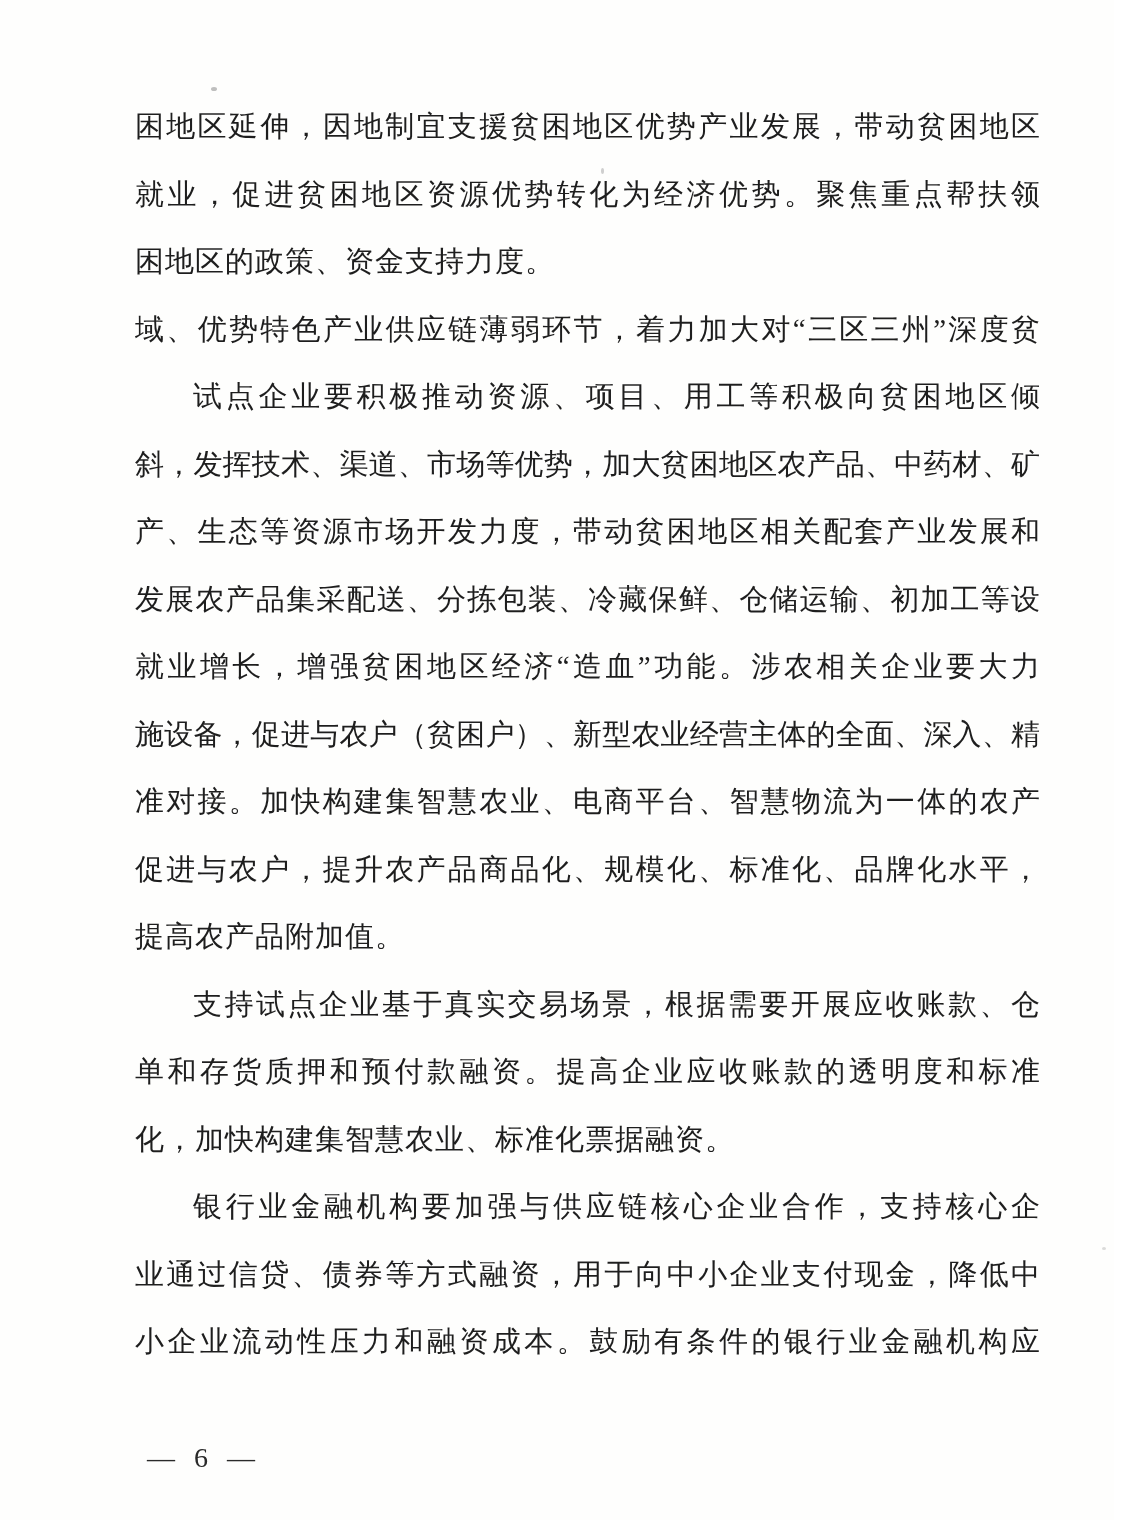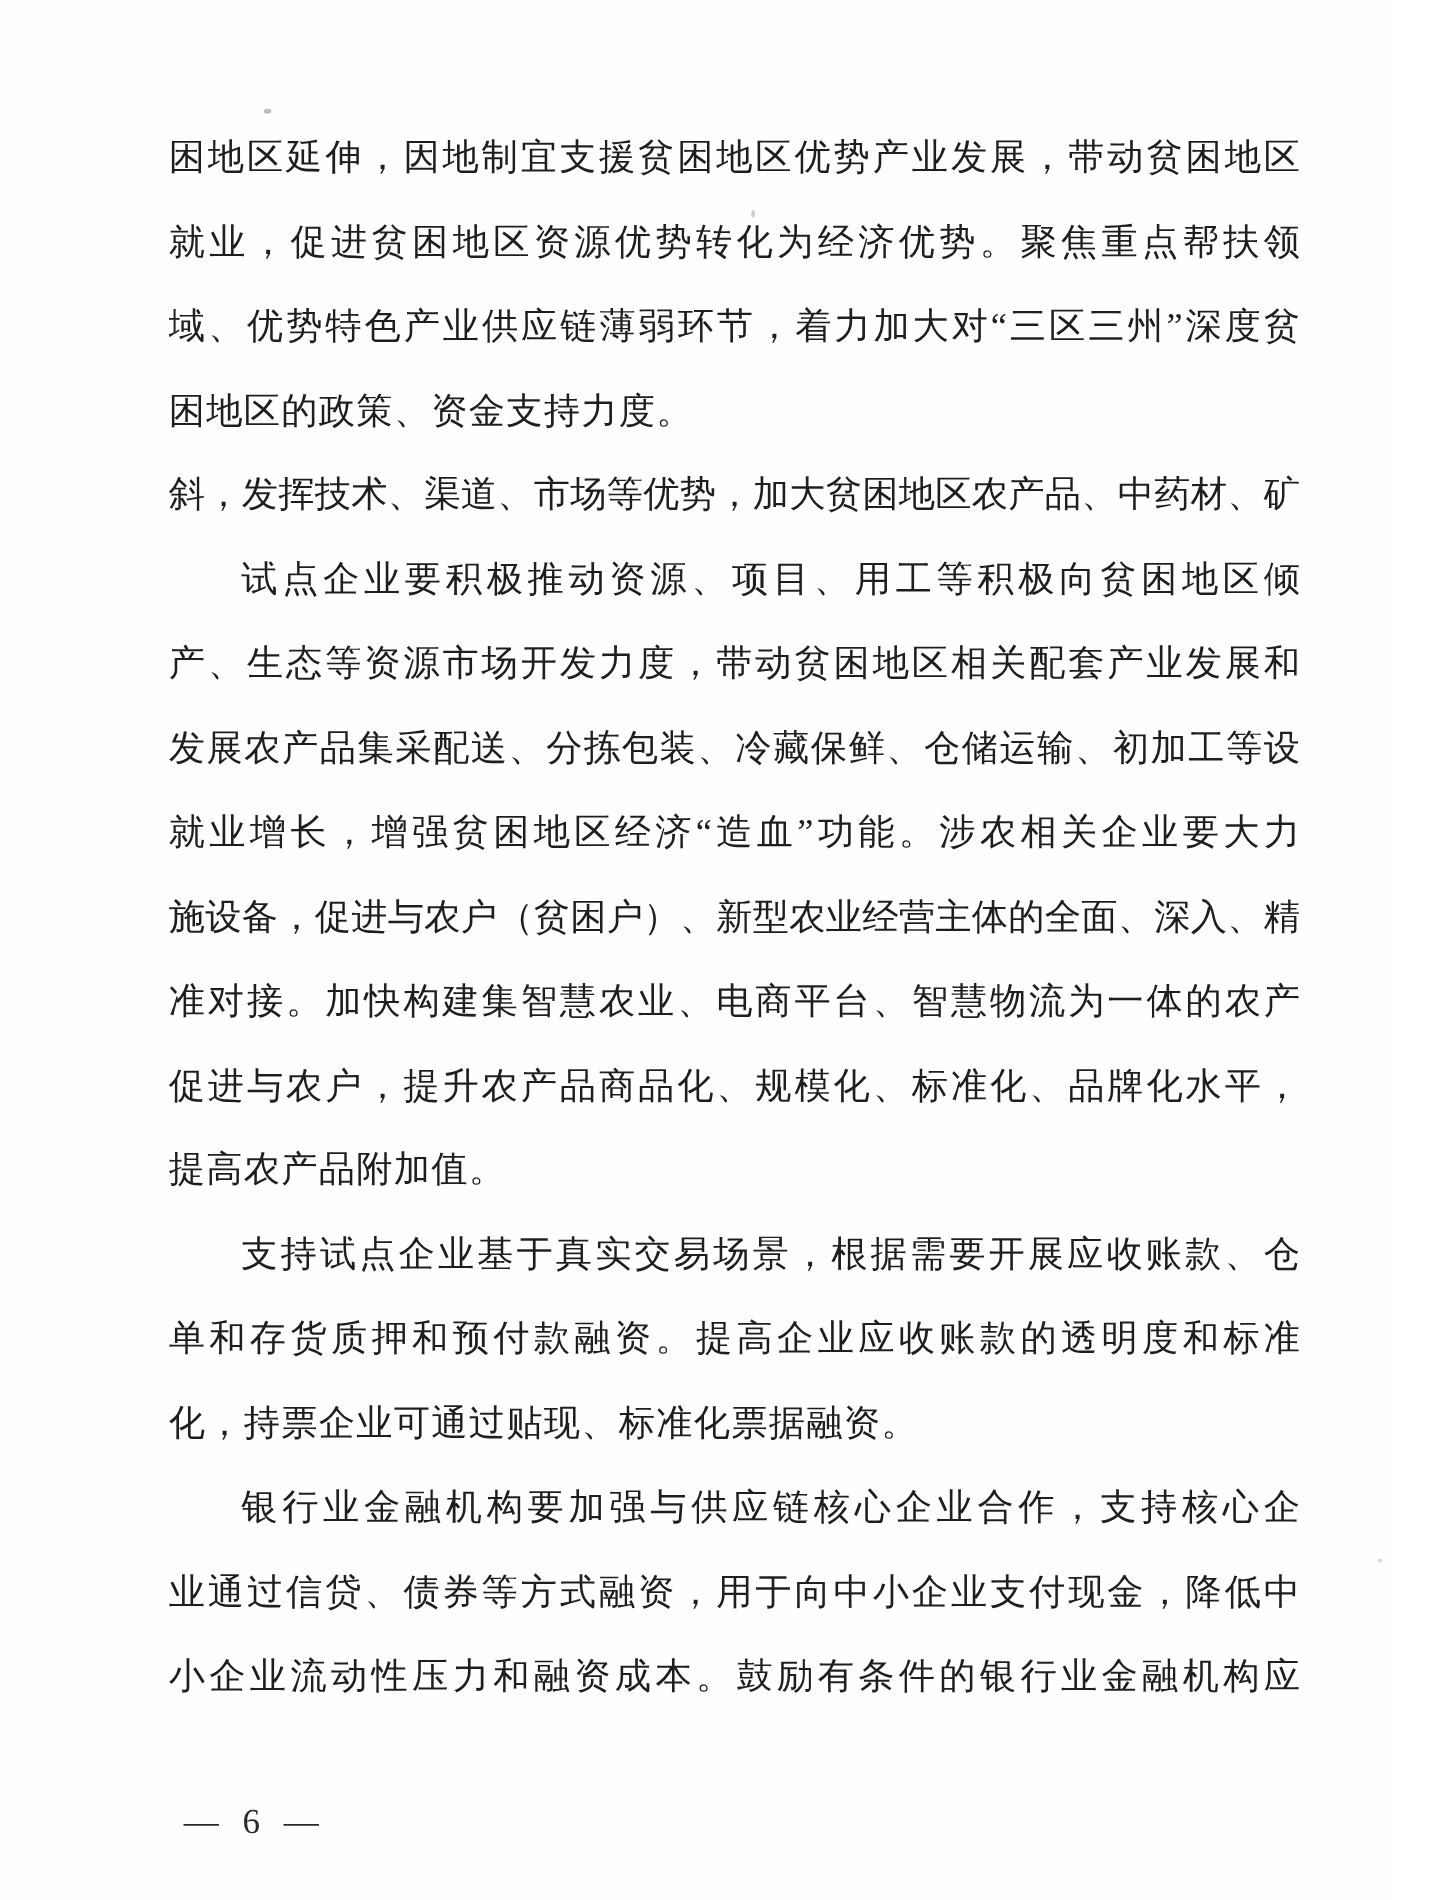--- a/index.html
+++ b/index.html
@@ -73,34 +73,34 @@
 
 <div class="page">
 
   <div class="speck s1"></div>
   <div class="speck s2"></div>
   <div class="speck s3"></div>
 
   <div class="text-block" id="body-lines">
       <div class="line justify">困地区延伸，因地制宜支援贫困地区优势产业发展，带动贫困地区</div>
       <div class="line justify">就业，促进贫困地区资源优势转化为经济优势。聚焦重点帮扶领</div>
+      <div class="line">困地区的政策、资金支持力度。</div>
       <div class="line justify">域、优势特色产业供应链薄弱环节，着力加大对“三区三州”深度贫</div>
-      <div class="line">困地区的政策、资金支持力度。</div>
+      <div class="line justify indent">试点企业要积极推动资源、项目、用工等积极向贫困地区倾</div>
       <div class="line justify">斜，发挥技术、渠道、市场等优势，加大贫困地区农产品、中药材、矿</div>
-      <div class="line justify indent">试点企业要积极推动资源、项目、用工等积极向贫困地区倾</div>
       <div class="line justify">产、生态等资源市场开发力度，带动贫困地区相关配套产业发展和</div>
       <div class="line justify">发展农产品集采配送、分拣包装、冷藏保鲜、仓储运输、初加工等设</div>
       <div class="line justify">就业增长，增强贫困地区经济“造血”功能。涉农相关企业要大力</div>
       <div class="line justify">施设备，促进与农户（贫困户）、新型农业经营主体的全面、深入、精</div>
       <div class="line justify">准对接。加快构建集智慧农业、电商平台、智慧物流为一体的农产</div>
       <div class="line justify">促进与农户，提升农产品商品化、规模化、标准化、品牌化水平，</div>
       <div class="line">提高农产品附加值。</div>
       <div class="line justify indent">支持试点企业基于真实交易场景，根据需要开展应收账款、仓</div>
       <div class="line justify">单和存货质押和预付款融资。提高企业应收账款的透明度和标准</div>
-      <div class="line">化，持票企业可通过贴现、标准化票据融资。</div>
+      <div class="line">化，加快构建集智慧农业、标准化票据融资。</div>
       <div class="line justify indent">银行业金融机构要加强与供应链核心企业合作，支持核心企</div>
       <div class="line justify">业通过信贷、债券等方式融资，用于向中小企业支付现金，降低中</div>
       <div class="line justify">小企业流动性压力和融资成本。鼓励有条件的银行业金融机构应</div>
     </div>
 
   <div class="footer">
     <span class="dash">—</span>
     <span class="num">6</span>
     <span class="dash">—</span>
   </div>

